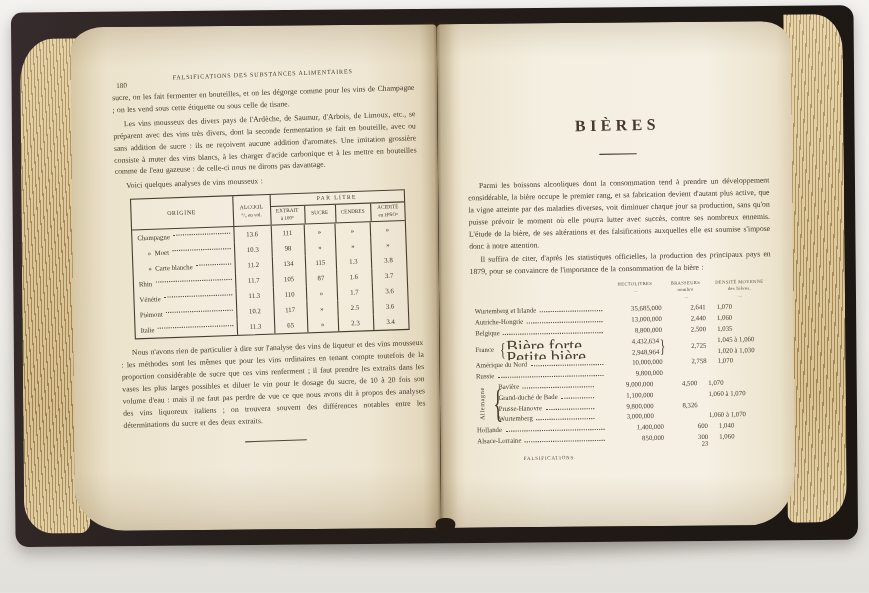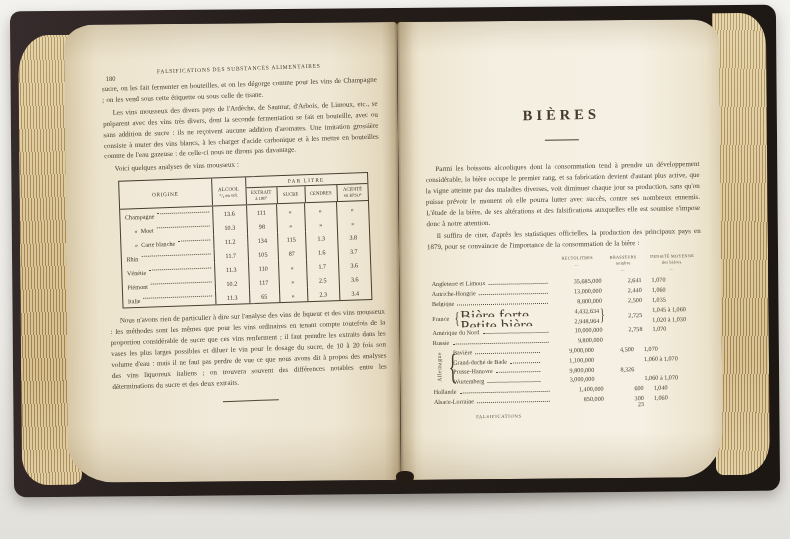--- a/index.html
+++ b/index.html
@@ -268,21 +268,21 @@
             </div>
             <div class="bt-h bt-h3">
               <span>DENSITÉ MOYENNE</span>
               <span>des bières.</span>
               <span class="bt-dash">—</span>
             </div>
           </div>
 
           <div class="bt-row">
             <div class="bt-label">
-                <span class="lbl">Angleterre et Limoux</span>
+                <span class="lbl">Wurtemberg et Irlande</span>
                 <span class="dots2"></span>
               </div>
             <div class="bt-hl">35,685,000</div>
             <div class="bt-br">2,641</div>
             <div class="bt-de">1,070</div>
           </div>
           <div class="bt-row">
             <div class="bt-label">
                 <span class="lbl">Autriche-Hongrie</span>
                 <span class="dots2"></span>

